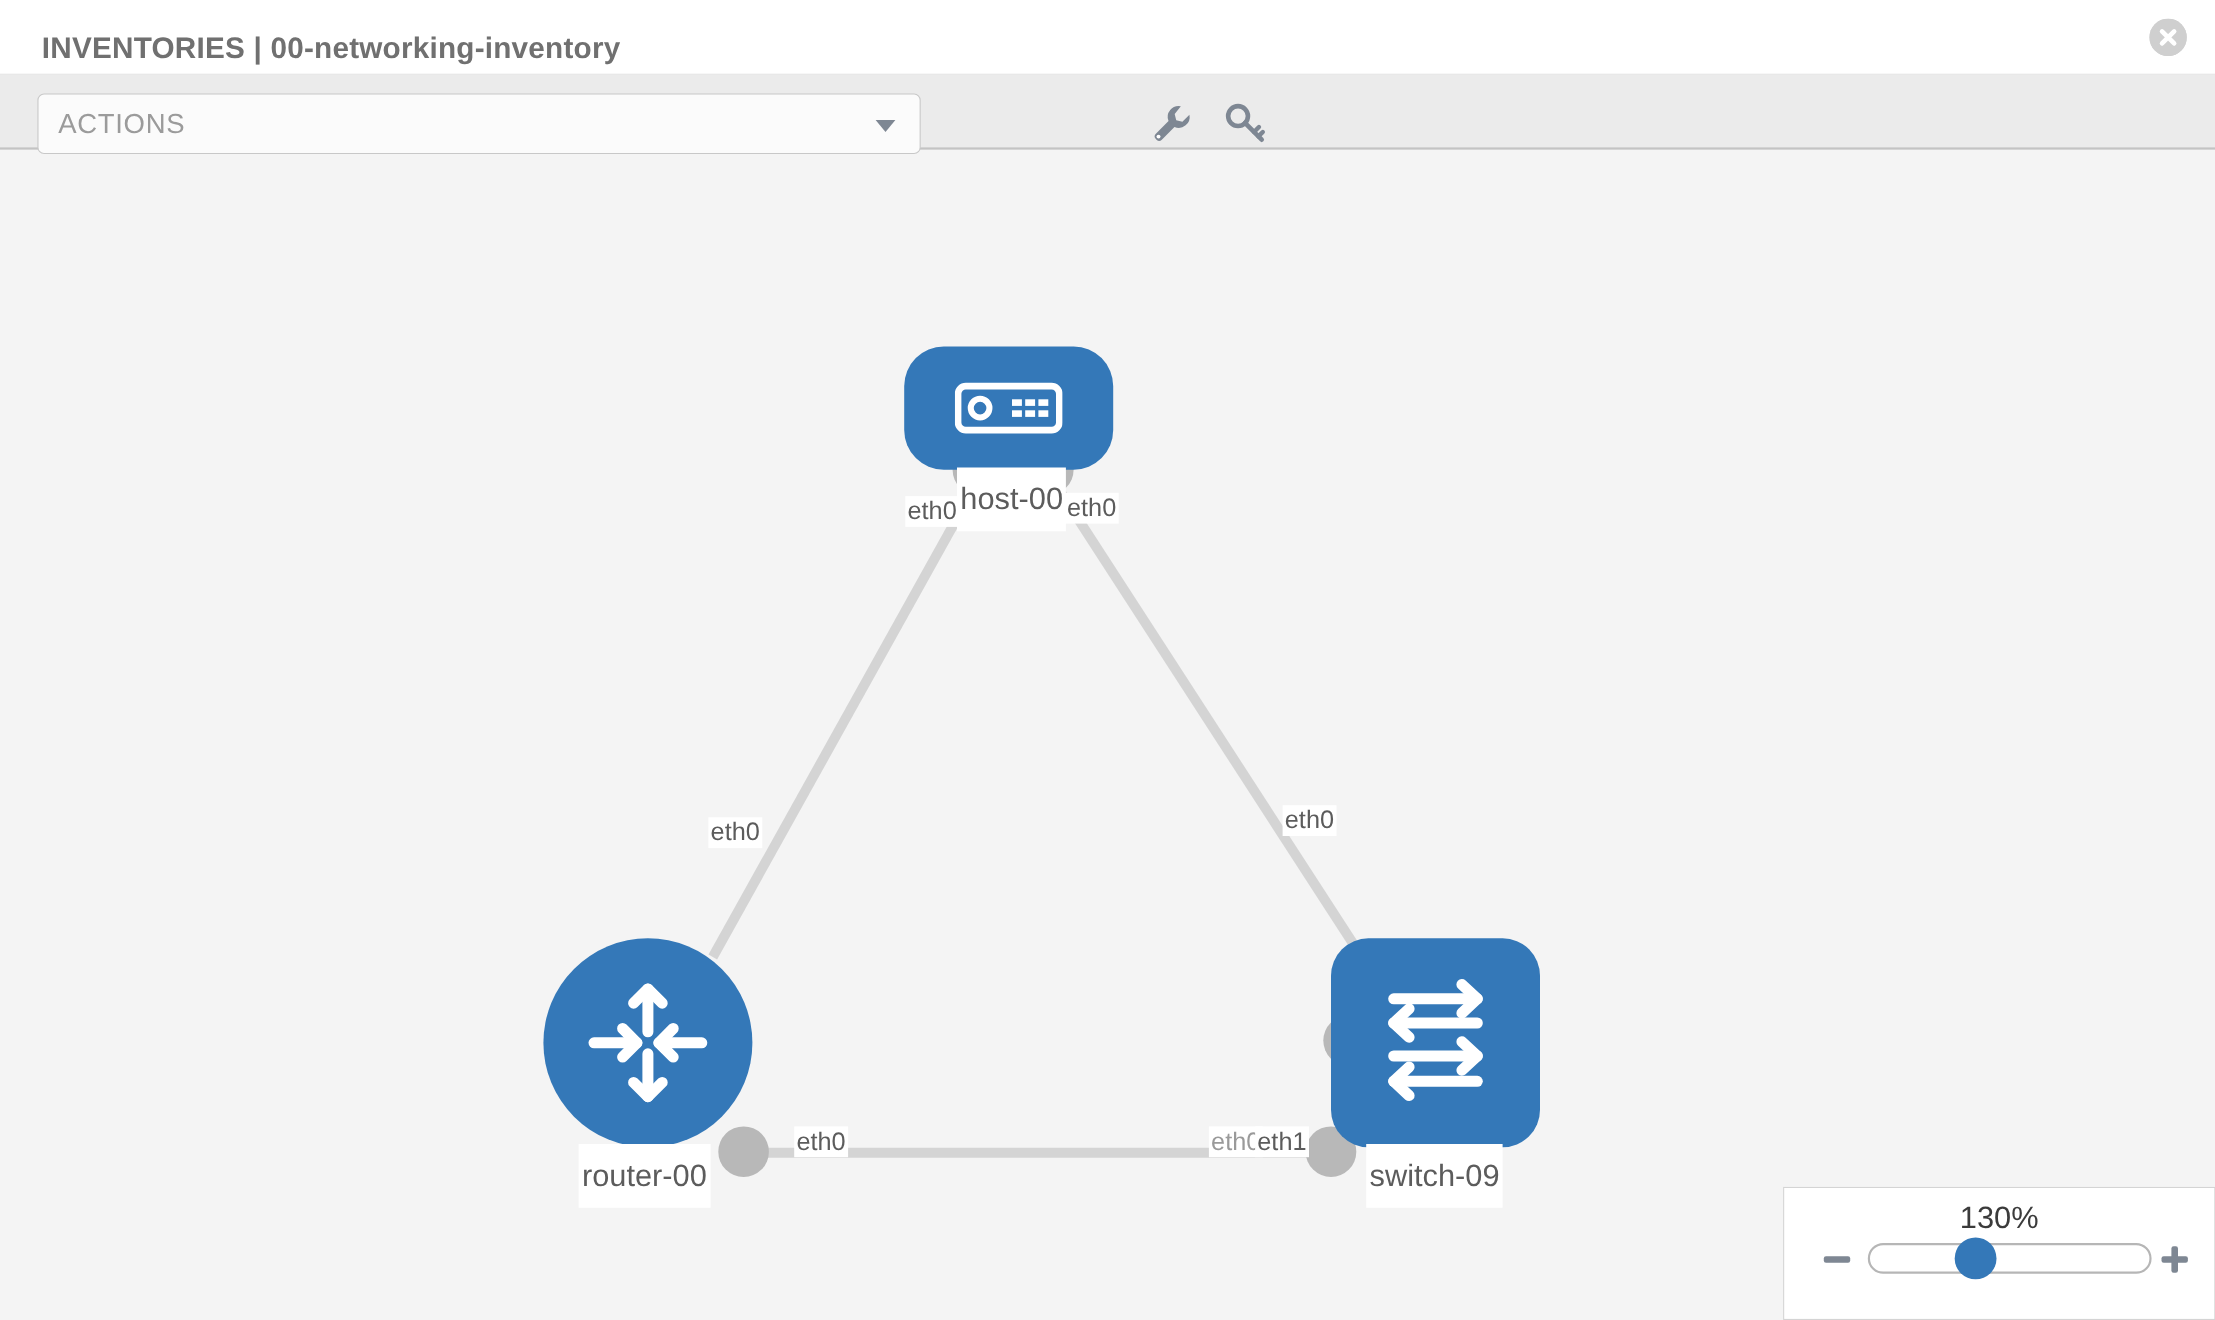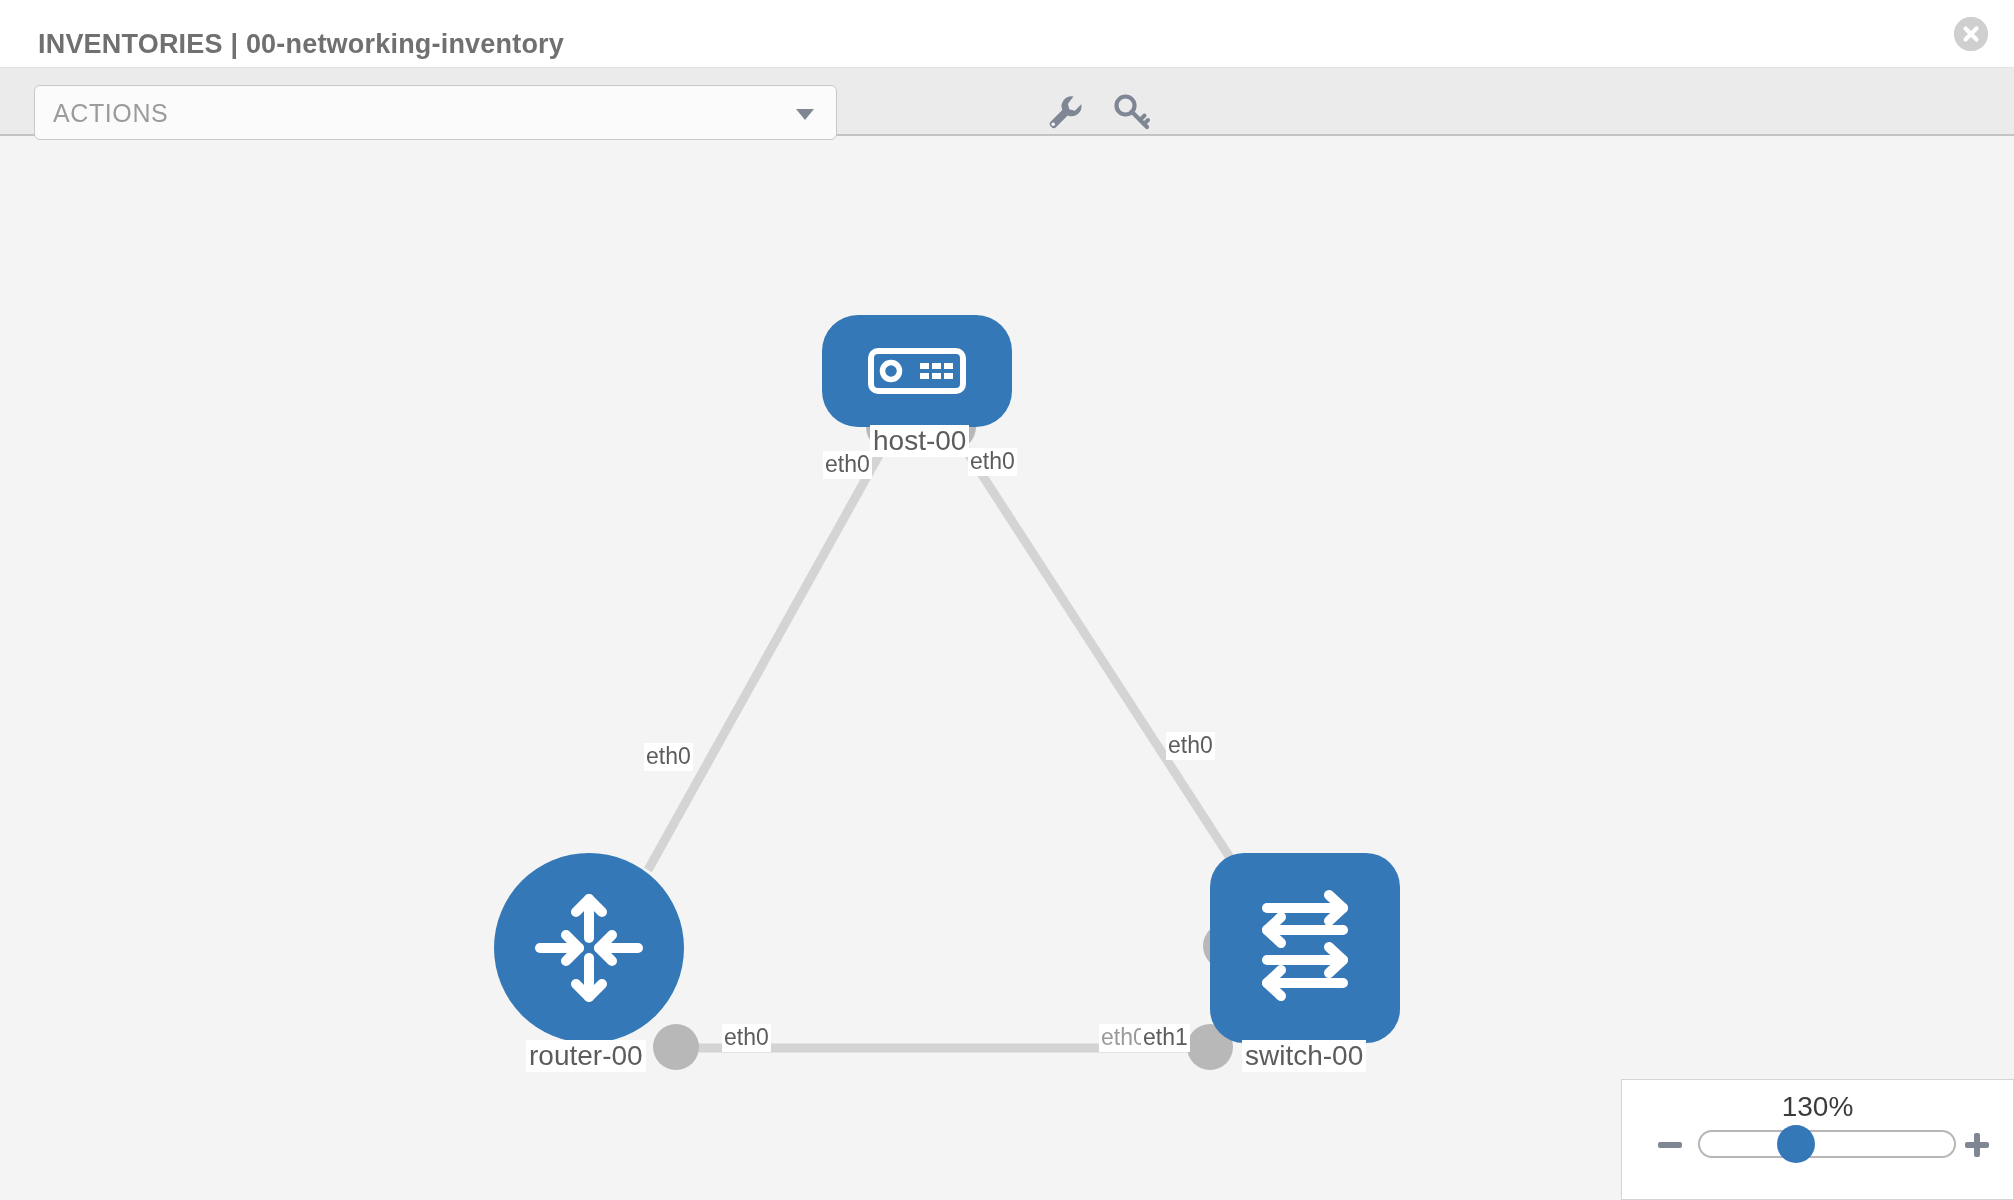--- a/index.html
+++ b/index.html
@@ -124,21 +124,21 @@
   .node-host   { width: 190px; height: 112px; border-radius: 36px; }
   .node-router { width: 190px; height: 190px; border-radius: 50%; }
   .node-switch { width: 190px; height: 190px; border-radius: 34px; }
 
   .node-label {
     position: absolute;
     font-size: 28px;
     color: #5c5c5c;
     background: #ffffff;
     white-space: nowrap;
-    padding: 0 3px;
+    padding: 13px 3px;
     line-height: 1.15;
   }
   .port {
     position: absolute;
     width: 46px; height: 46px;
     border-radius: 50%;
     background: #b8b8b8;
     cursor: pointer;
   }
   .edge-label {
@@ -295,21 +295,21 @@
             <path d="M84 7 L98 20 L84 33"></path>
           <path d="M98 42 L22 42"></path>
             <path d="M36 29 L22 42 L36 55"></path>
           <path d="M22 72 L98 72"></path>
             <path d="M84 59 L98 72 L84 85"></path>
           <path d="M98 95 L22 95"></path>
             <path d="M36 82 L22 95 L36 108"></path>
         </g>
       </svg>
     </div>
-    <div class="node-label" style="left:32px; top:187px;">switch-00</div>
+    <div class="node-label" style="left:32px; top:187px;">switch-09</div>
   </div>
 
   <div class="edge-label" style="left:823px;  top:293px;">eth0</div>
   <div class="edge-label" style="left:968px;  top:290px;">eth0</div>
   <div class="edge-label" style="left:644px;  top:585px;">eth0</div>
   <div class="edge-label" style="left:1166px; top:574px;">eth0</div>
   <div class="edge-label" style="left:722px; top:866px;">eth0</div>
   <div class="edge-label" style="left:1099px; top:866px; color:#9a9a9a; z-index:1;">eth0</div>
   <div class="edge-label" style="left:1117px; top:866px; z-index:2;margin-left:24px;">eth1</div>
 

